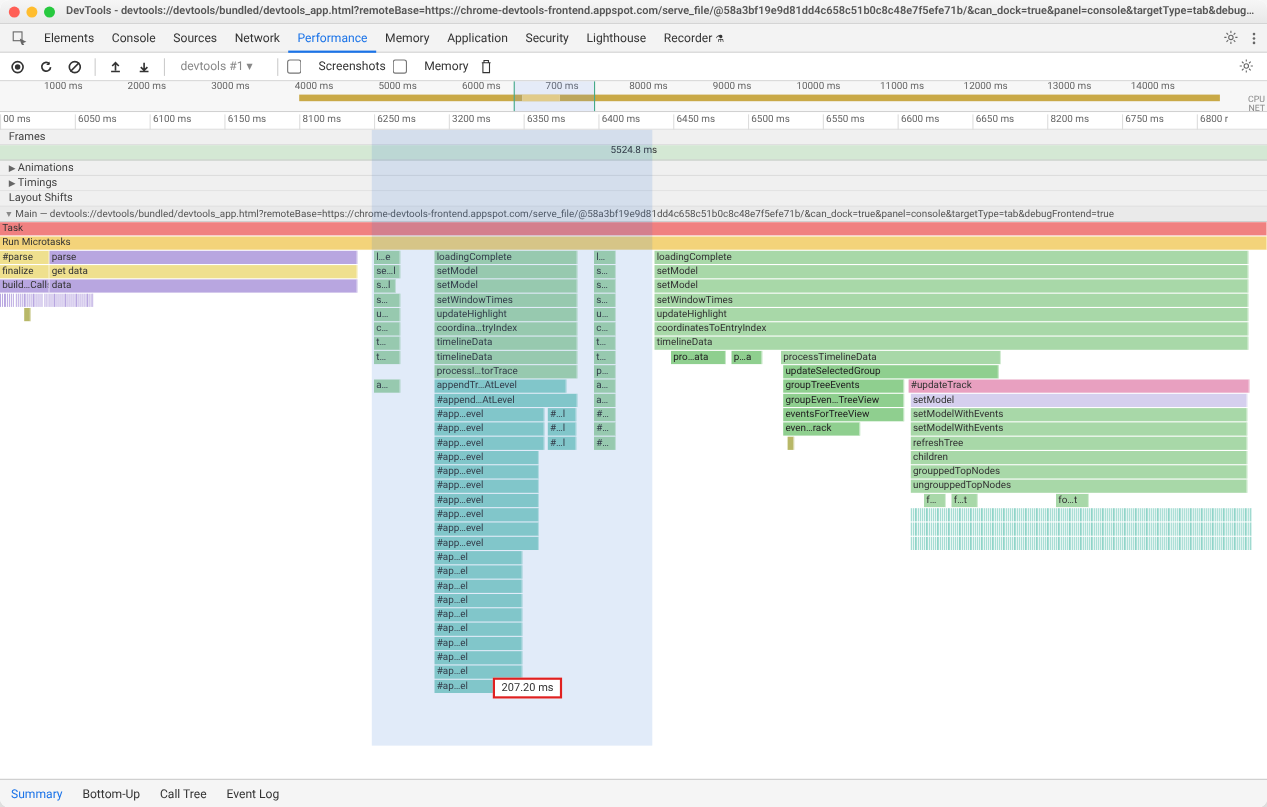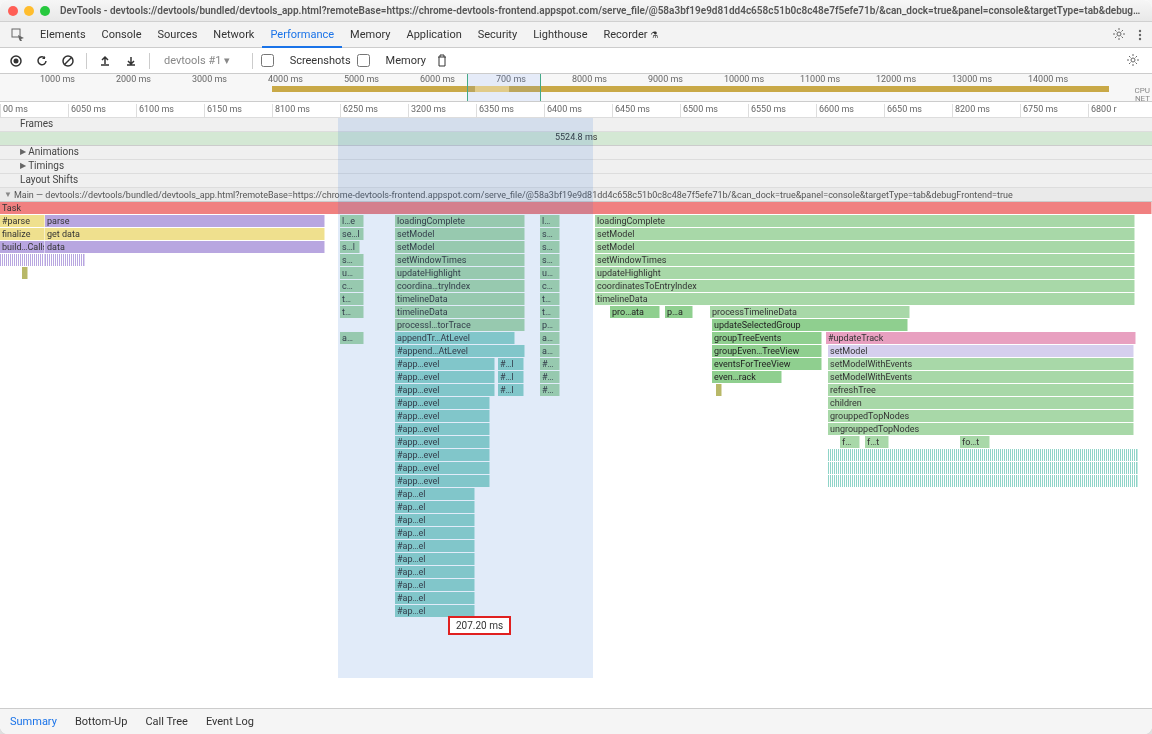--- a/index.html
+++ b/index.html
@@ -35,21 +35,21 @@
 .overview-gap { position: absolute; top: 0; height: 6px; background: #fff; }
 .overview-label { position: absolute; right: 2px; font-size: 8px; color: #888; }
 .overview-selection { position: absolute; top: 0; bottom: 0; background: rgba(100,150,255,0.12); border-left: 1px solid #4a8; border-right: 1px solid #4a8; }
 
 .ruler2 { height: 16px; background: #fff; border-bottom: 1px solid #ddd; position: relative; }
 .ruler2-tick { position: absolute; font-size: 9px; color: #666; top: 2px; border-left: 1px solid #ddd; padding-left: 2px; height: 14px; }
 
 .flame-container { position: relative; height: 560px; overflow: hidden; }
 .selection-overlay { position: absolute; top: 0; bottom: 0; background: rgba(56,121,217,0.15); pointer-events: none; z-index: 5; }
 
-.track-header { height: 14px; background: #f0f0f0; border-bottom: 1px solid #ddd; font-size: 10px; color: #444; padding-left: 20px; line-height: 14px; display: flex; align-items: flex-end; }
+.track-header { height: 14px; background: #f0f0f0; border-bottom: 1px solid #ddd; font-size: 10px; color: #444; padding-left: 8px; line-height: 14px; display: flex; align-items: center; }
 .track-header .tri { font-size: 8px; margin-right: 2px; color: #666; }
 .frames-track { height: 14px; background: #d4e8d4; border-bottom: 1px solid #ccc; position: relative; }
 .frame-duration { position: absolute; font-size: 9px; color: #333; top: 0; }
 
 .main-header { height: 14px; background: #eaeaea; border-bottom: 1px solid #ccc; font-size: 9px; color: #555; padding-left: 4px; line-height: 14px; white-space: nowrap; overflow: hidden; display: flex; align-items: center; }
 .main-header .tri { font-size: 8px; margin-right: 2px; color: #888; }
 
 .flame { position: relative; background: #fff; }
 .flame-row { height: 13px; position: relative; }
 .block { position: absolute; height: 12px; font-size: 9px; line-height: 12px; padding: 0 2px; overflow: hidden; white-space: nowrap; border-right: 1px solid rgba(255,255,255,0.5); color: #333; }
@@ -249,20 +249,23 @@
     <div class="main-header">
         <span class="tri">▼</span>
         <span>Main — devtools://devtools/bundled/devtools_app.html?remoteBase=https://chrome-devtools-frontend.appspot.com/serve_file/@58a3bf19e9d81dd4c658c51b0c8c48e7f5efe71b/&amp;can_dock=true&amp;panel=console&amp;targetType=tab&amp;debugFrontend=true</span>
       </div>
 
     <div class="flame" id="flame-rows">
         <div class="flame-row">
           <div class="block c-task" style="left: 0px; width: 1152px;">Task</div>
         </div>
         <div class="flame-row">
+          <div class="block c-micro" style="left: 0px; width: 1152px;">Run Microtasks</div>
+        </div>
+        <div class="flame-row">
           <div class="block c-yellow" style="left: 0px; width: 45px;">#parse</div>
           <div class="block c-purple" style="left: 45px; width: 280px;">parse</div>
           <div class="block c-green" style="left: 340px; width: 24px;">l…e</div>
           <div class="block c-green" style="left: 395px; width: 130px;">loadingComplete</div>
           <div class="block c-green" style="left: 540px; width: 20px;">l…</div>
           <div class="block c-green" style="left: 595px; width: 540px;">loadingComplete</div>
         </div>
         <div class="flame-row">
           <div class="block c-yellow" style="left: 0px; width: 45px;">finalize</div>
           <div class="block c-yellow" style="left: 45px; width: 280px;">get data</div>

